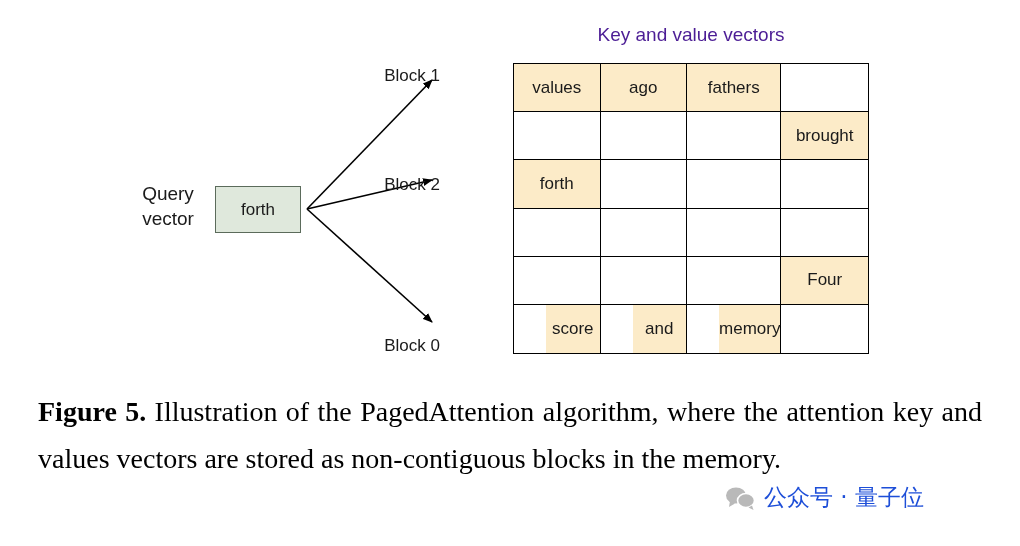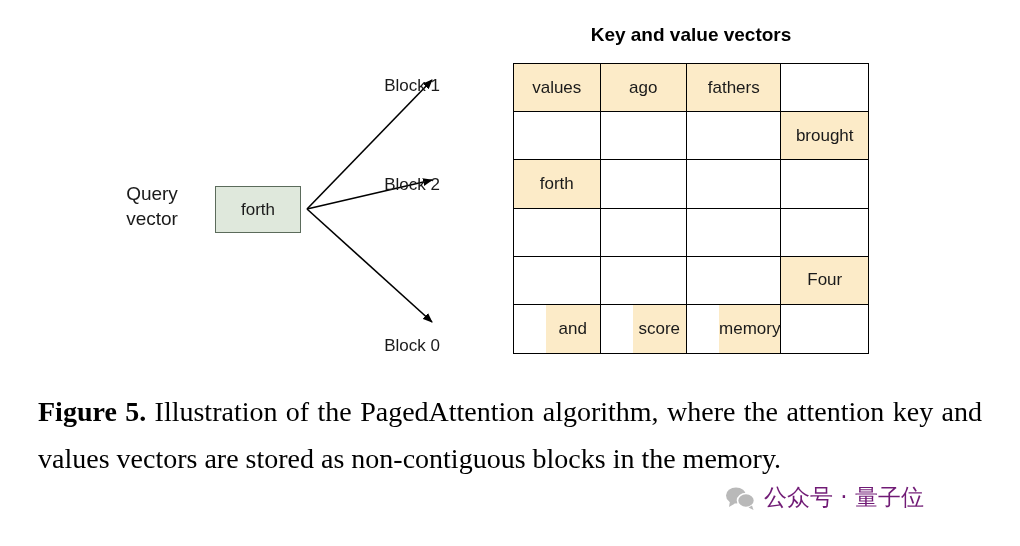--- a/index.html
+++ b/index.html
@@ -25,28 +25,27 @@
     height: 375px;
   }
 
   #diagram-title {
     position: absolute;
     left: 513px;
     top: 24px;
     width: 356px;
     text-align: center;
     font-size: 19px;
-    color: #000000;
-    font-weight: bold;
+    color: #4c1d95;
   }
 
   
   #query-label {
     position: absolute;
-    left: 104px;
+    left: 120px;
     top: 181px;
     width: 96px;
     text-align: center;
     font-size: 19px;
     line-height: 25px;
     color: #1a1a1a;
   }
 
   #query-box {
     position: absolute;
@@ -74,21 +73,21 @@
   }
 
   
   .block-label {
     position: absolute;
     font-size: 17px;
     color: #1a1a1a;
     text-align: right;
     width: 110px;
   }
-  #block-label-1 { left: 330px; top: 76px; }
+  #block-label-1 { left: 330px; top: 66px; }
   #block-label-2 { left: 330px; top: 175px; text-align: right; }
   #block-label-0 { left: 330px; top: 336px; }
 
   
   #grid {
     position: absolute;
     left: 513px;
     top: 63px;
     width: 356px;
     height: 291px;
@@ -132,21 +131,21 @@
   }
 
   
   #watermark {
     position: absolute;
     left: 725px;
     top: 482px;
     display: flex;
     align-items: center;
     gap: 9px;
-    color: #701a75;
+    color: #1d4ed8;
     font-size: 23px;
     font-family: "DejaVu Sans", sans-serif;
     white-space: nowrap;
   }
   #watermark svg { display: block; }
 </style>
 </head>
 <body>
 
 <div id="figure-area">
@@ -194,22 +193,22 @@
     <div class="cell empty"></div>
     <div class="cell empty"></div>
     <div class="cell empty"></div>
 
     <div class="cell empty"></div>
     <div class="cell empty"></div>
     <div class="cell empty"></div>
     <div class="cell empty"></div>
 
     <div class="cell filled">Four</div>
+    <div class="cell filled">score</div>
     <div class="cell filled">and</div>
-    <div class="cell filled">score</div>
     <div class="cell filled">memory</div>
   </div>
 </div>
 
 <div id="caption"><span class="figure-num">Figure 5.</span><span> Illustration of the PagedAttention algorithm, where the attention key and values vectors are stored as non-contiguous blocks in the memory.</span></div>
 
 <div id="watermark">
   <span>
     <svg width="30" height="24" viewBox="0 0 30 24" fill="#b9b9b9">
       <ellipse cx="11" cy="9.5" rx="10" ry="8"></ellipse>

